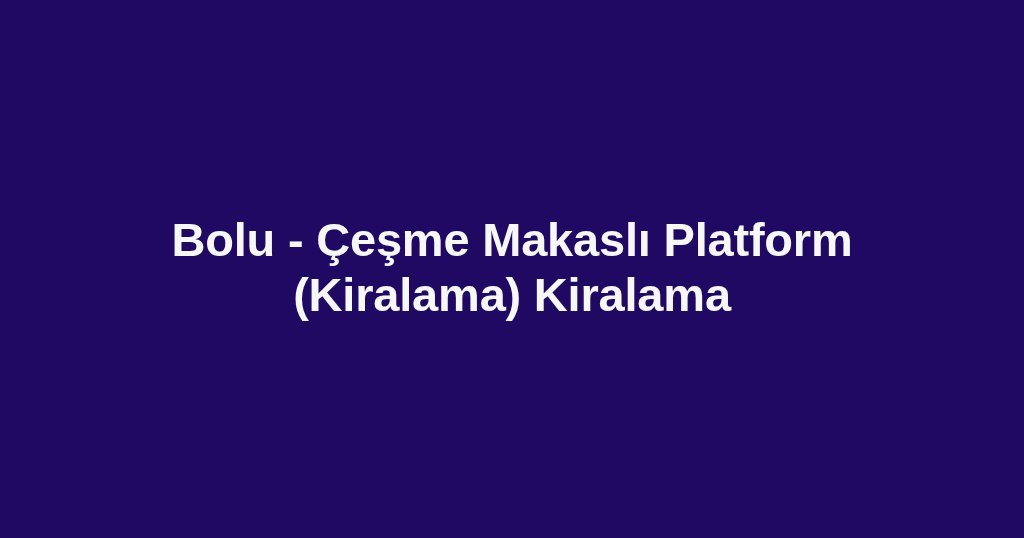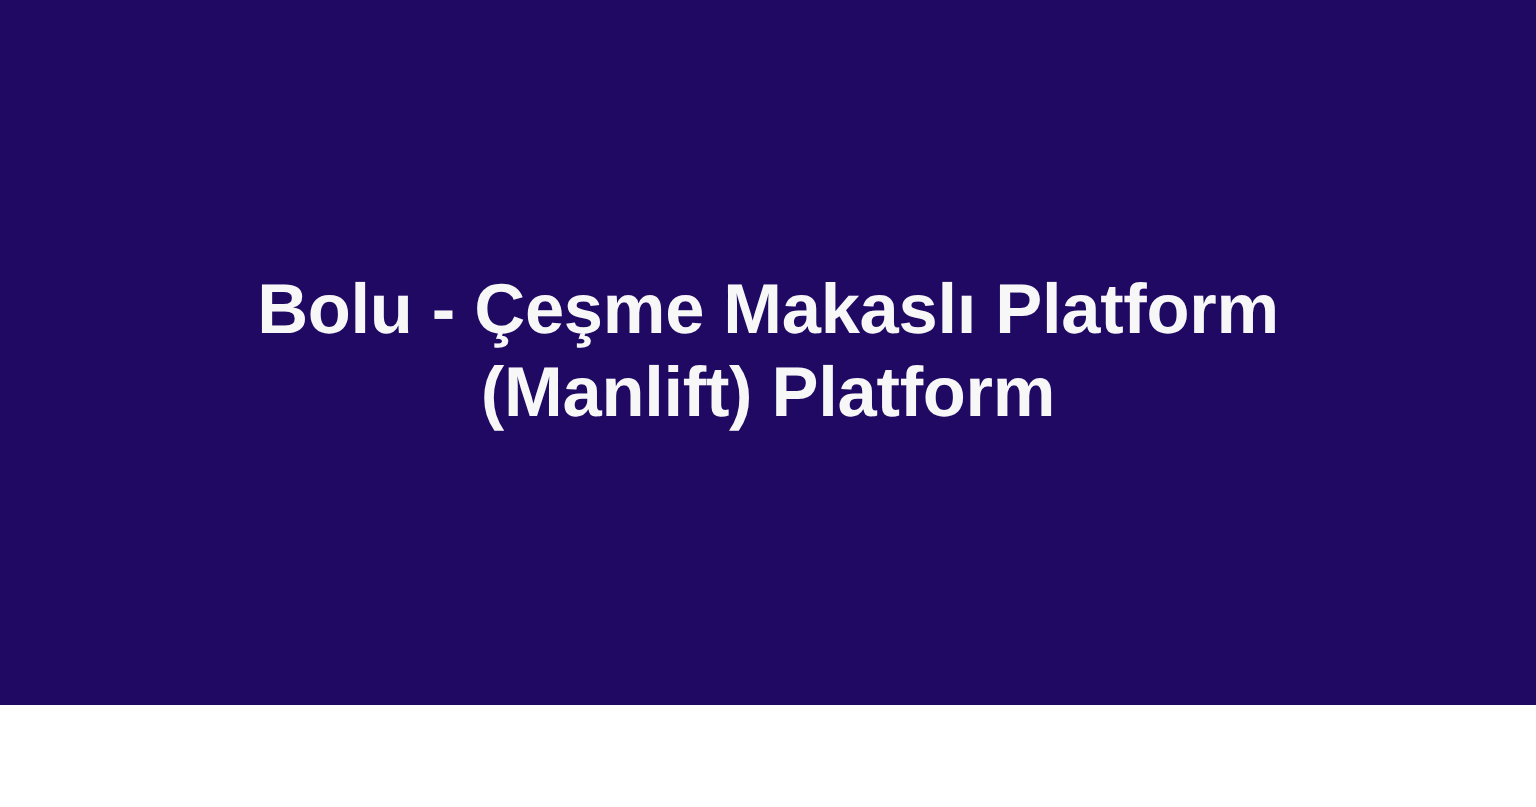--- a/index.html
+++ b/index.html
@@ -12,21 +12,21 @@
     height: 538px;
     overflow: hidden;
     font-family: "Liberation Sans", "DejaVu Sans", sans-serif;
     background: #ffffff;
   }
 
   .og-card {
     position: relative;
     box-sizing: border-box;
     width: 1024px;
-    height: 470px;
+    height: 538px;
     background-color: #200963;
     display: flex;
     align-items: center;
     justify-content: center;
     overflow: hidden;
   }
 
   .title-block {
     width: 760px;
     text-align: center;
@@ -43,15 +43,15 @@
     letter-spacing: -0.2px;
     white-space: nowrap;
   }
 </style>
 </head>
 <body>
 
 <div class="og-card">
   <div class="title-block">
     <span class="title-line">Bolu - Çeşme Makaslı Platform</span>
-    <span class="title-line">(Manlift) Platform</span>
+    <span class="title-line">(Kiralama) Kiralama</span>
   </div>
 </div>
 
 </body></html>

